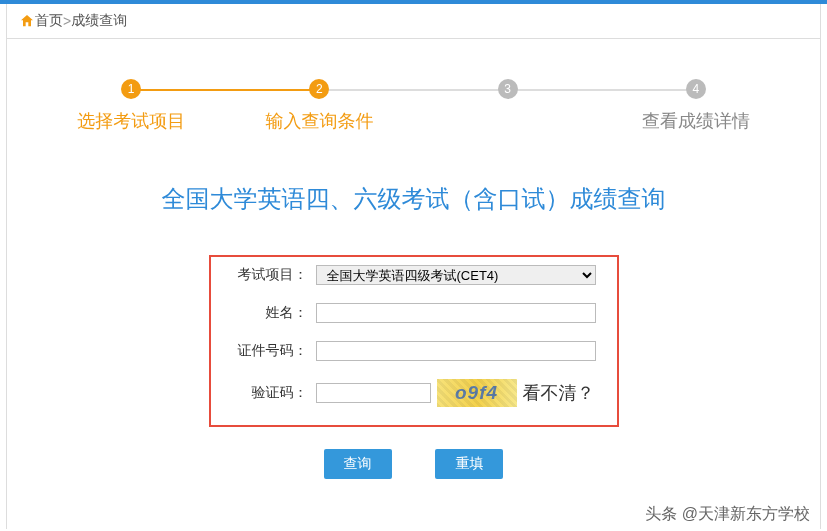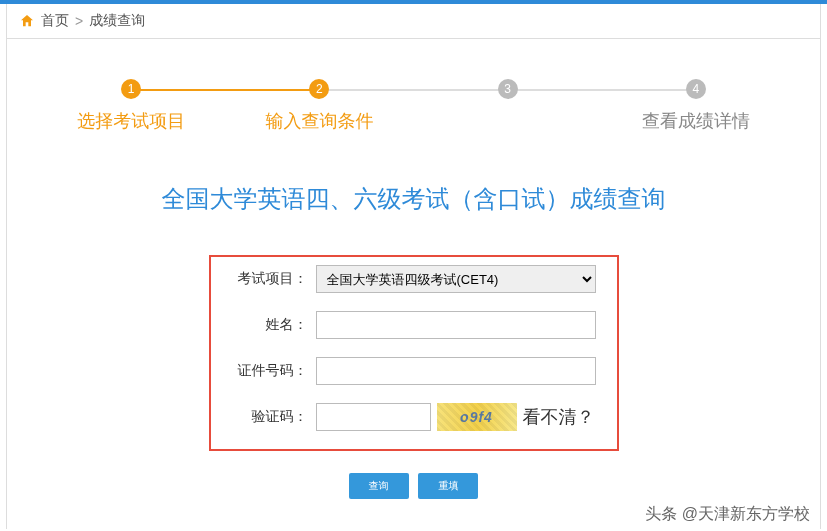--- a/index.html
+++ b/index.html
@@ -1,46 +1,46 @@
 <!DOCTYPE html>
 <html><head>
   <meta charset="utf-8">
   <style>
     * { box-sizing: border-box; margin: 0; padding: 0; }
     body { font-family: "Microsoft YaHei", Arial, sans-serif; font-size: 14px; color: #333; background: #fff; width: 827px; }
     .topbar { height: 4px; background: #2e8ad8; }
-    .breadcrumb { padding: 8px 12px; border-bottom: 1px solid #ddd; display: flex; align-items: center; gap: 6px; font-size: 14px; color: #555; }
+    .breadcrumb { padding: 8px 12px; border-bottom: 1px solid #ddd; display: flex; align-items: center; gap: 0; font-size: 14px; color: #555; }
     .breadcrumb .home-icon svg { display: block; }
     .breadcrumb .sep { color: #999; }
     .steps { display: flex; justify-content: space-between; align-items: flex-start; padding: 40px 30px 20px; position: relative; }
     .step { flex: 1; text-align: center; position: relative; }
     .step-circle { width: 20px; height: 20px; border-radius: 50%; margin: 0 auto 10px; display: flex; align-items: center; justify-content: center; color: #fff; font-size: 12px; position: relative; z-index: 2; }
     .step.active .step-circle { background: #f39c12; }
     .step.inactive .step-circle { background: #bbb; }
     .step-label { font-size: 18px; }
     .step.active .step-label { color: #f39c12; font-weight: 500; }
     .step.inactive .step-label { color: #888; }
     .step-line { position: absolute; top: 10px; left: 50%; width: 100%; height: 2px; z-index: 1; }
     .step:last-child .step-line { display: none; }
     .step.active .step-line { background: #f39c12; }
     .step.lineto-inactive .step-line { background: #ddd; }
     .page-title { text-align: center; font-size: 24px; color: #2e8ad8; font-weight: 400; margin: 30px 0 40px; }
     .form-box { width: 410px; margin: 0 auto; border: 2px solid #e74c3c; padding: 8px 20px 18px; }
     .form-row { display: flex; align-items: center; margin-bottom: 18px; }
     .form-row:last-child { margin-bottom: 0; }
     .form-label { width: 85px; text-align: right; padding-right: 8px; color: #333; }
     .form-control { flex: 1; }
-    .form-control select, .form-control input[type="text"] { width: 280px; height: 28px; border: 1px solid #bbb; padding: 0 6px; font-size: 13px; }
+    .form-control select, .form-control input[type="text"] { width: 280px; height: 20px; border: 1px solid #bbb; padding: 0 6px; font-size: 13px; }
     .captcha-row .form-control { display: flex; align-items: center; gap: 6px; }
     .captcha-row input { width: 115px !important; }
-    .captcha-img { width: 80px; height: 28px; background: linear-gradient(90deg, #f7e27a 0%, #f3d14b 50%, #f7e88a 100%); display: inline-flex; align-items: center; justify-content: center; font-style: italic; font-weight: bold; color: #5b7ca8; letter-spacing: 1px; font-size: 14px; position: relative; overflow: hidden; }
+    .captcha-img { width: 80px; height: 28px; background: linear-gradient(90deg, #f7e27a 0%, #f3d14b 50%, #f7e88a 100%); display: inline-flex; align-items: center; justify-content: center; font-style: italic; font-weight: bold; color: #5b7ca8; letter-spacing: 1px; font-size: 19px; position: relative; overflow: hidden; }
     .captcha-img::before { content:""; position:absolute; inset:0; background: repeating-linear-gradient(45deg, rgba(0,0,0,0.05) 0 3px, transparent 3px 6px); }
     .captcha-refresh { color: #333; font-size: 18px; cursor: pointer; }
     .buttons { text-align: center; margin-top: 22px; }
-    .btn { display: inline-block; padding: 6px 20px; background: #3498db; color: #fff; border: none; font-size: 10px; cursor: pointer; margin: 0 3px; border-radius: 2px; }
+    .btn { display: inline-block; padding: 6px 20px; background: #3498db; color: #fff; border: none; font-size: 14px; cursor: pointer; margin: 0 20px; border-radius: 2px; }
     .watermark { position: absolute; right: 10px; bottom: 4px; font-size: 16px; color: #666; font-weight: 500; }
     .container { position: relative; margin: 0 6px; border-left: 1px solid #ddd; border-right: 1px solid #ddd; padding-bottom: 20px; min-height: 525px; }
   </style>
 </head>
 <body>
 
 <div class="topbar"></div>
 <div class="container">
 
   <div class="breadcrumb">

